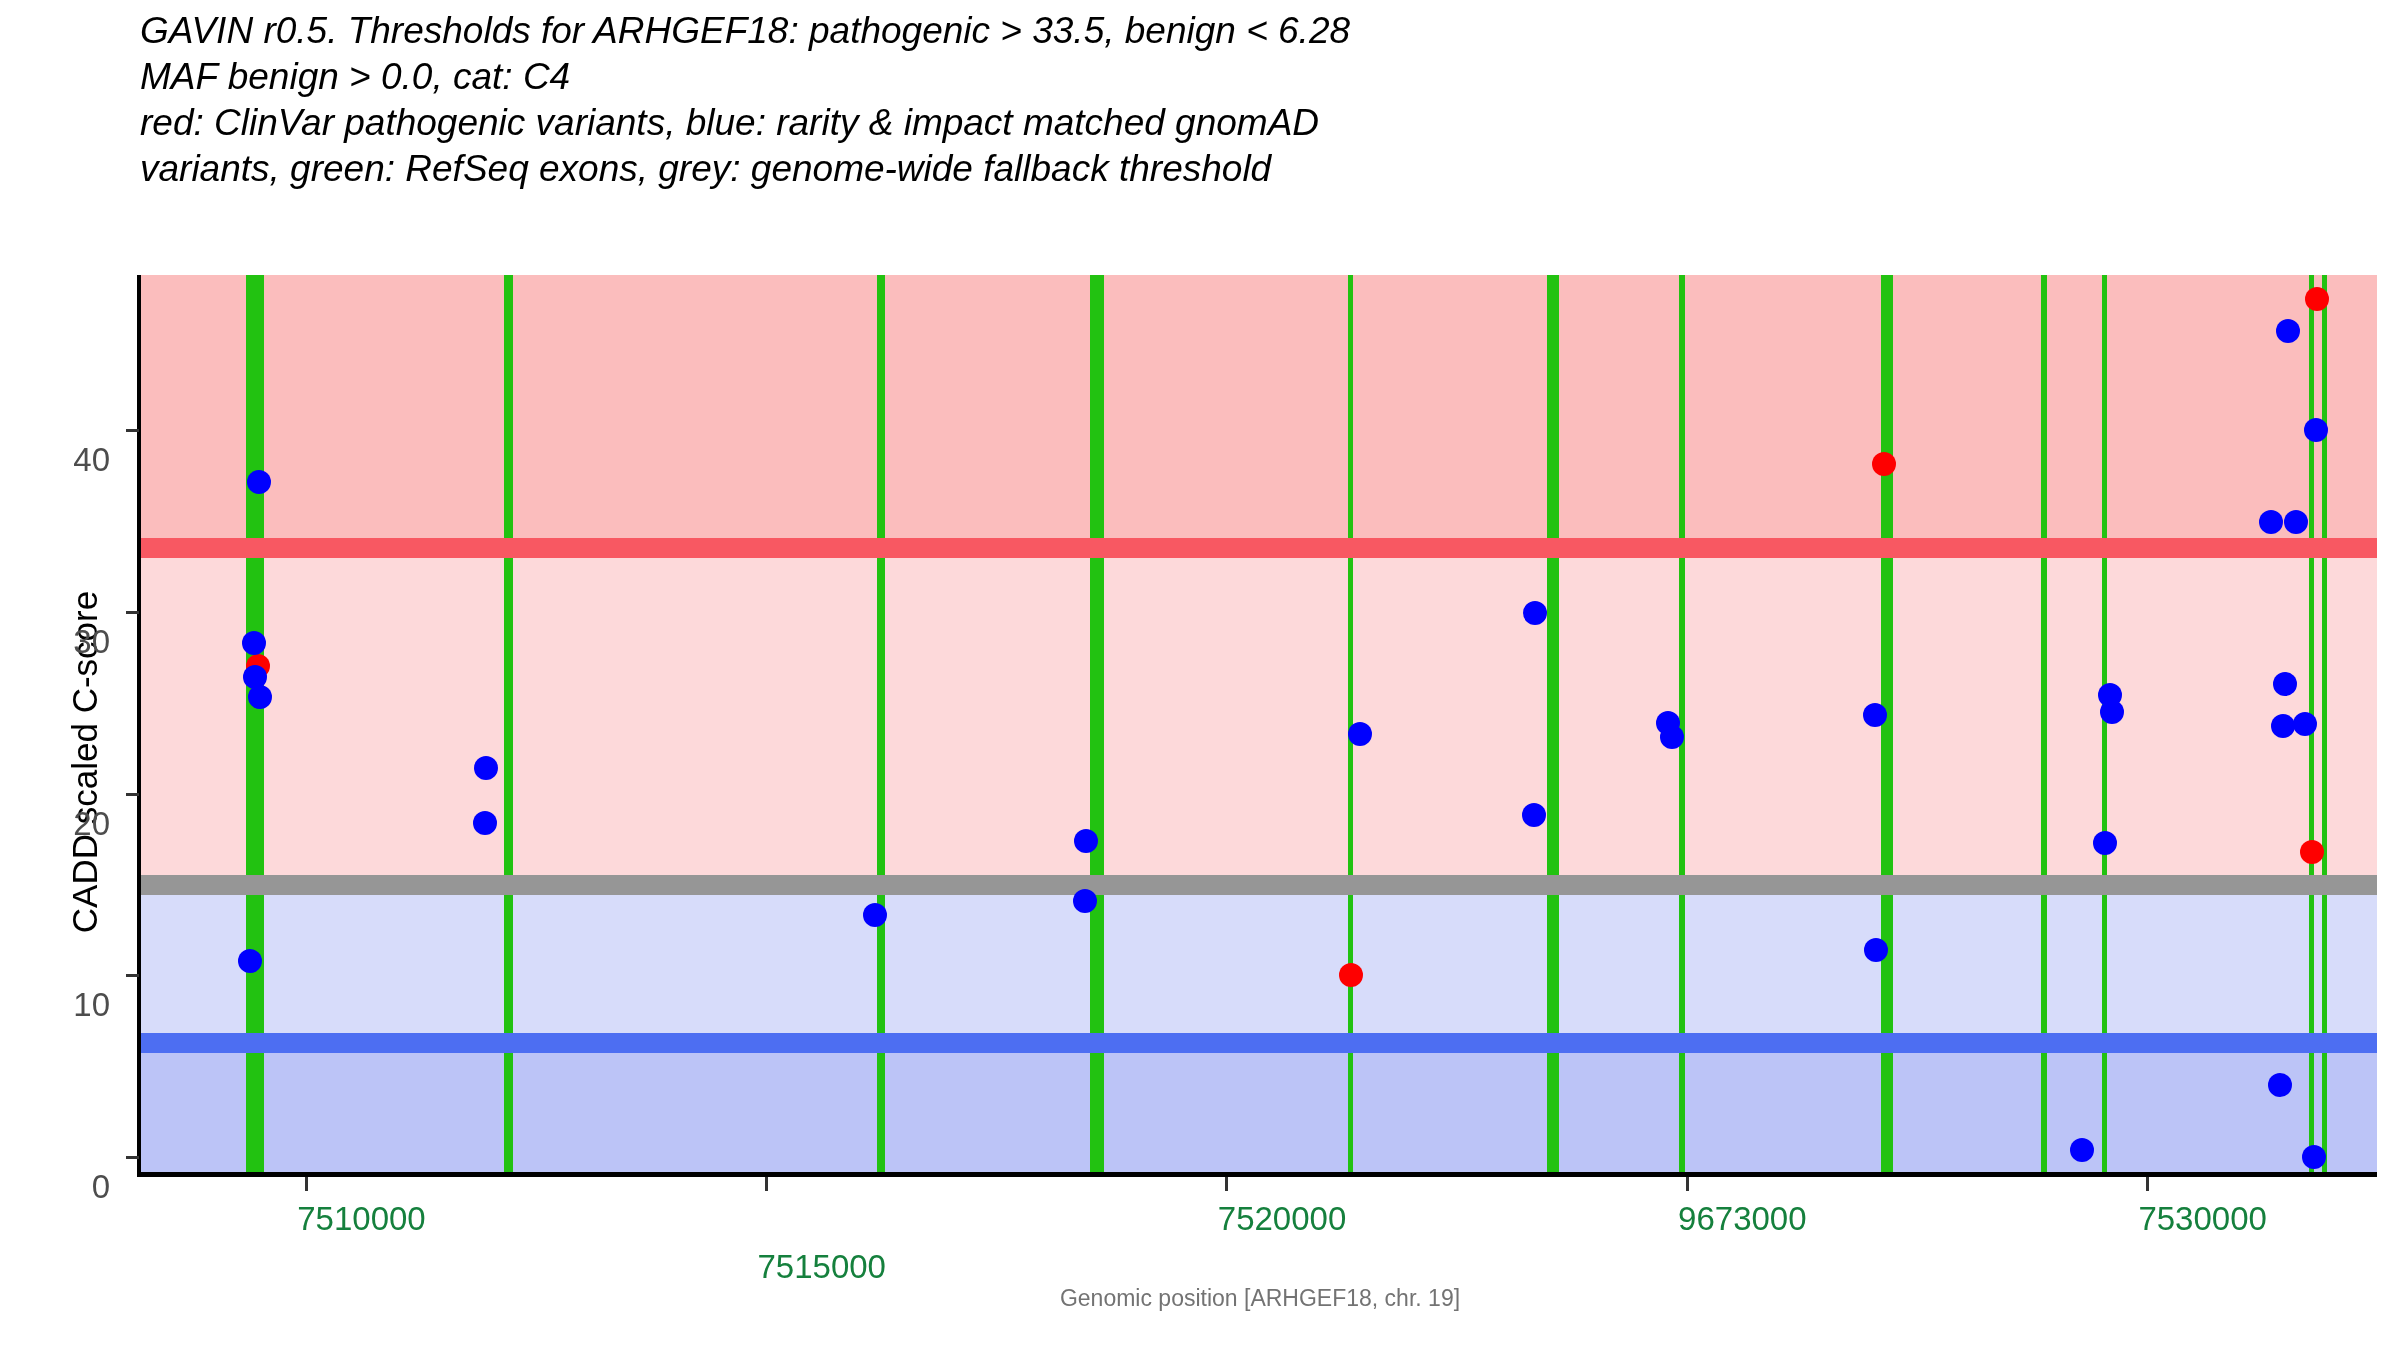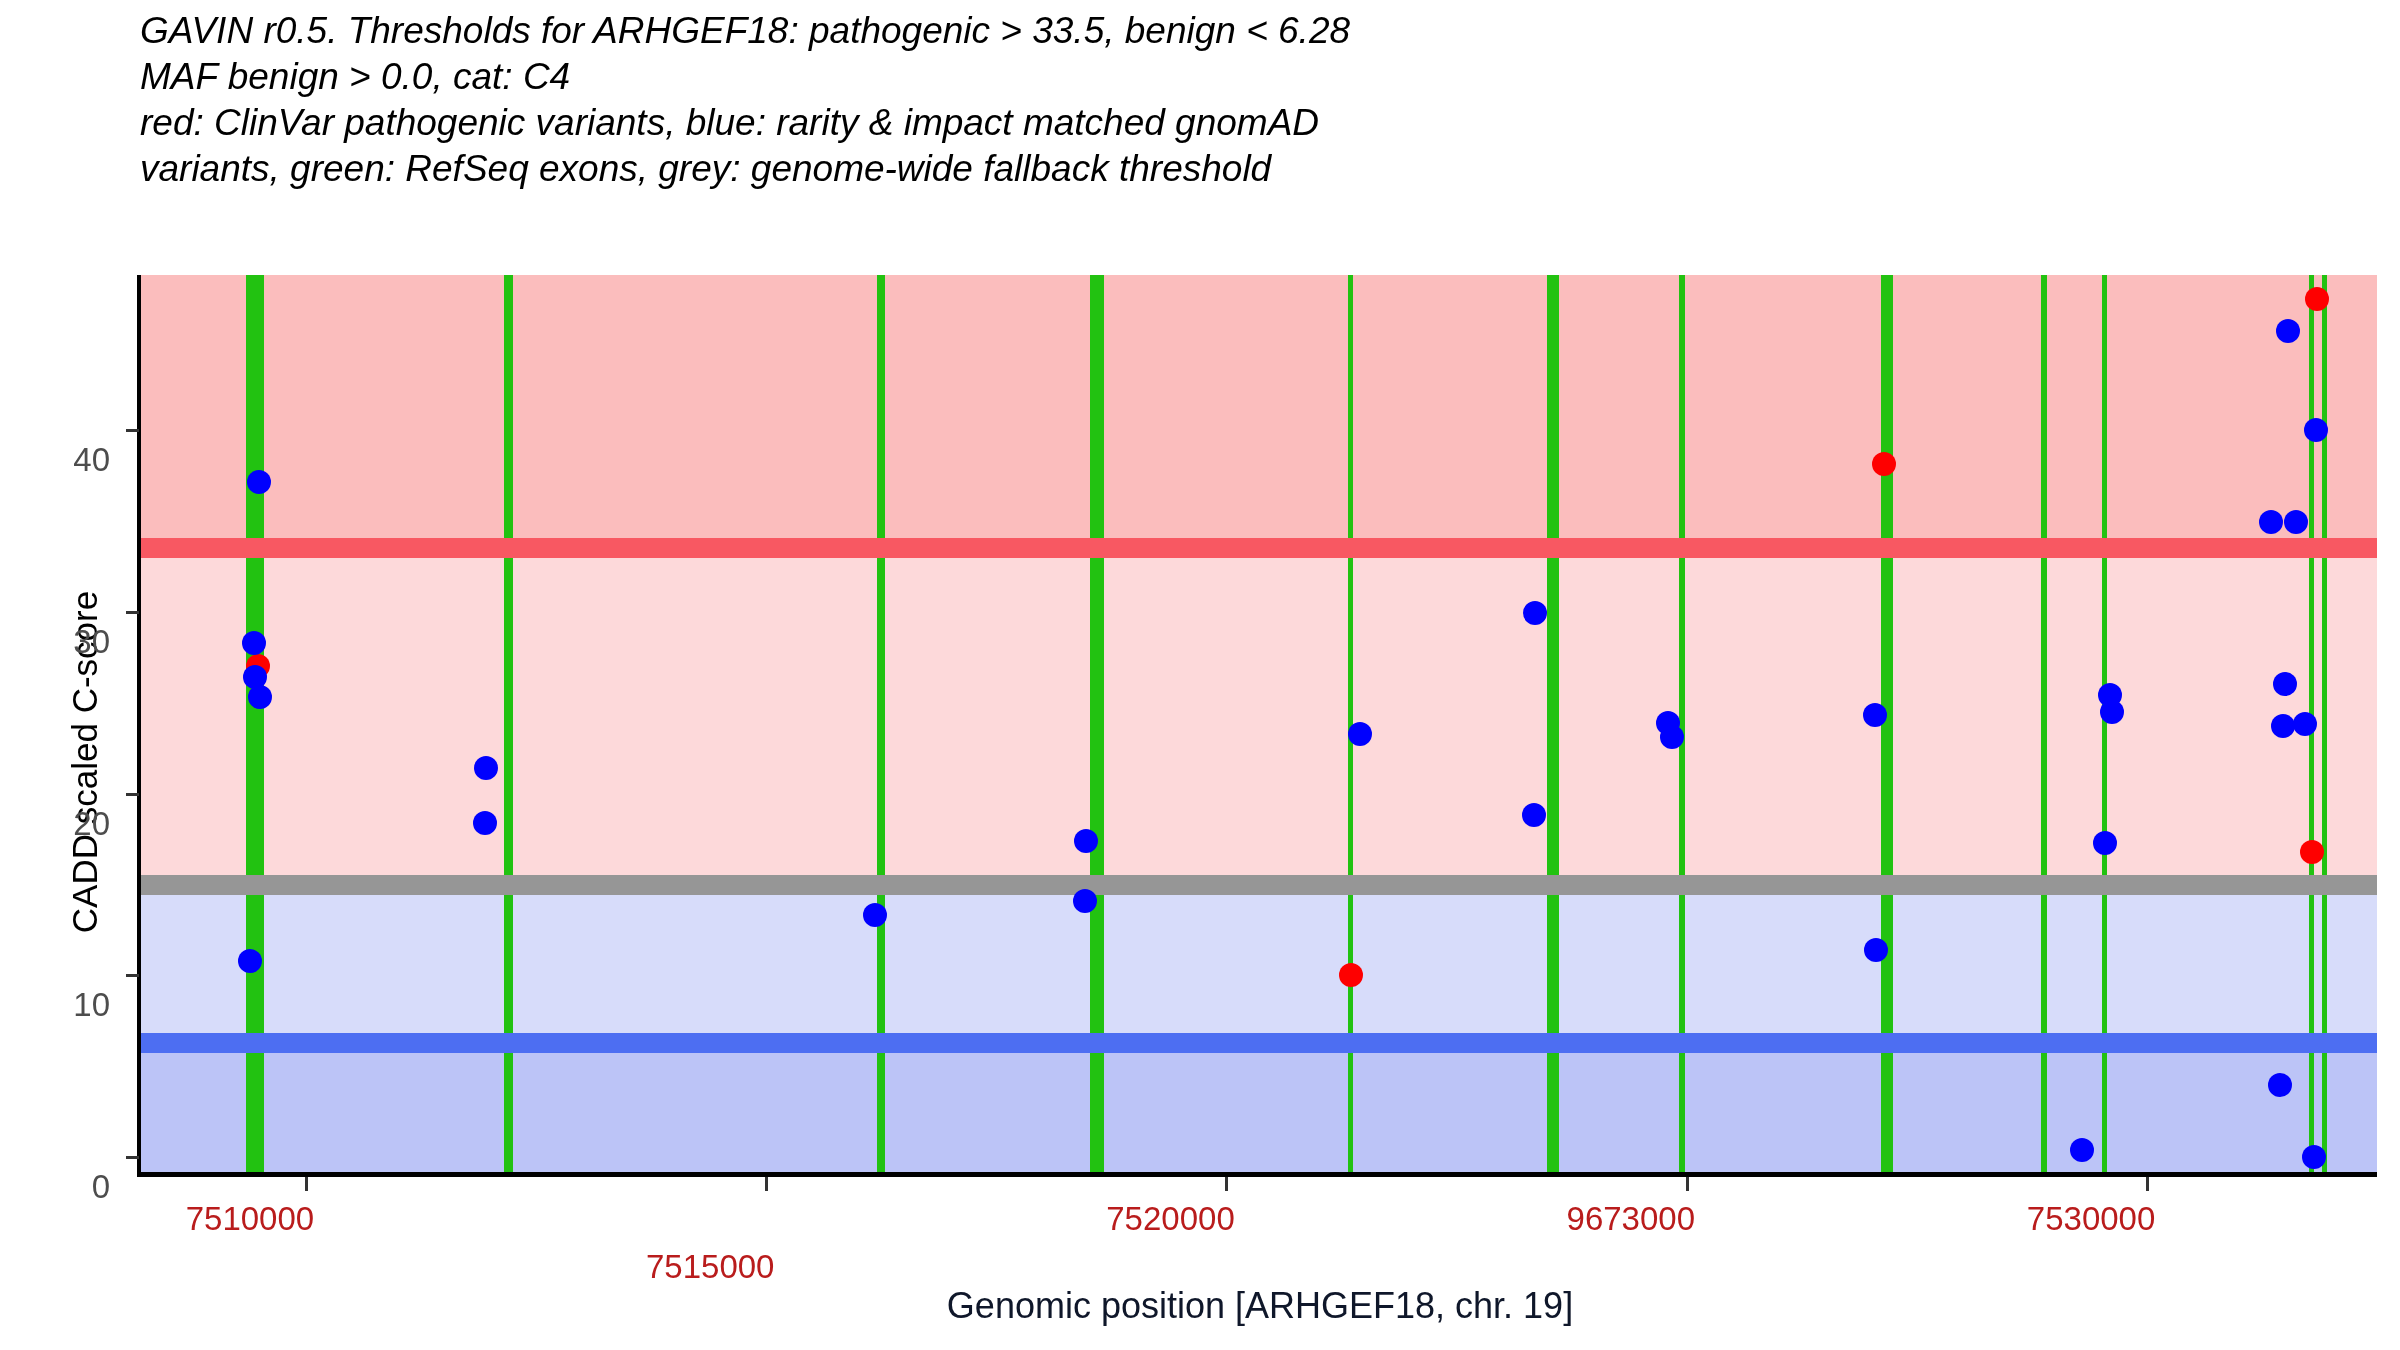--- a/index.html
+++ b/index.html
@@ -14,21 +14,21 @@
   }
 
   
   #y-axis-title{
     position:absolute;left:-245px;top:742px;width:660px;
     transform:rotate(-90deg);transform-origin:50% 50%;
     text-align:center;font-size:35px;color:#000000;
   }
   #x-axis-title{
     position:absolute;left:140px;top:1285px;width:2240px;
-    text-align:center;font-size:36px;color:#0f172a;
+    text-align:center;font-size:23px;color:#737373;
   }
 
   
   #panel{
     position:absolute;left:140px;top:275px;width:2237px;height:897px;
     background:#ffffff;overflow:hidden;
   }
   .band{position:absolute;left:0;width:100%;}
   .hline{position:absolute;left:0;width:100%;}
 
@@ -38,21 +38,21 @@
   .pt.blue{background:#0000fe;}
   .pt.red{background:#fe0000;}
 
   
   #axis-left{position:absolute;left:137px;top:275px;width:4px;height:897px;background:#000000;}
   #axis-bottom{position:absolute;left:137px;top:1172px;width:2240px;height:5px;background:#000000;}
 
   .ytick{position:absolute;width:13px;height:3px;background:#333333;}
   .ylab{position:absolute;font-size:33px;color:#4d4d4d;text-align:right;width:90px;margin-top:32px;}
   .xtick{position:absolute;width:3px;height:14px;background:#333333;}
-  .xlab{position:absolute;font-size:33px;color:#b91c1c;text-align:left;width:240px;}
+  .xlab{position:absolute;font-size:33px;color:#15803d;text-align:right;width:240px;}
 </style>
 </head>
 <body>
 
 <div id="root">
 
   <div id="title-block">
     <div class="tline">GAVIN r0.5. Thresholds for ARHGEF18: pathogenic &gt; 33.5, benign &lt; 6.28</div>
     <div class="tline">MAF benign &gt; 0.0, cat: C4</div>
     <div class="tline">red: ClinVar pathogenic variants, blue: rarity &amp; impact matched gnomAD</div>

